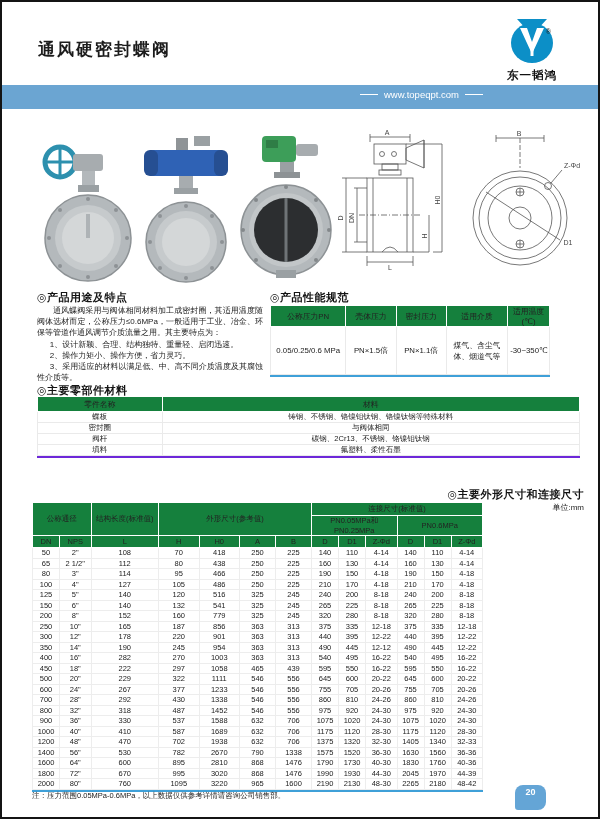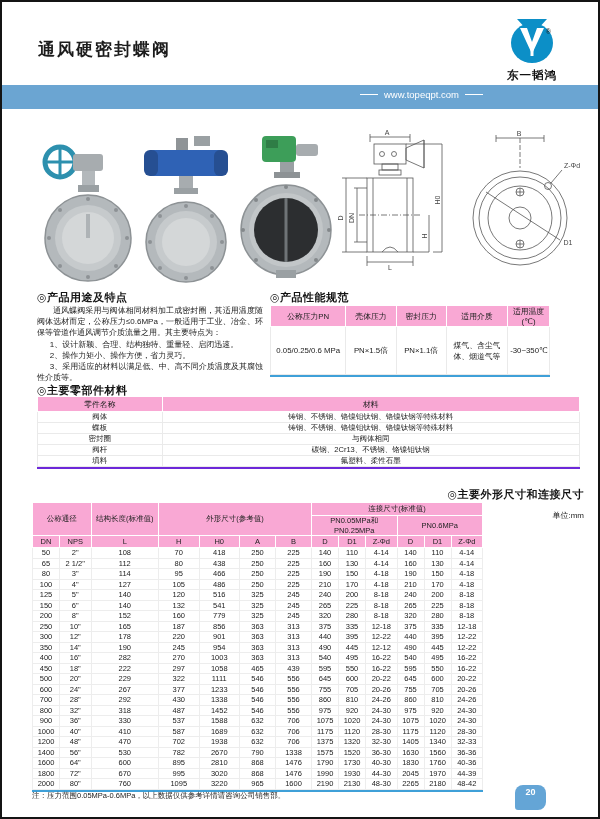--- a/index.html
+++ b/index.html
@@ -27,33 +27,33 @@
   
   .sec-head { position:absolute; font-size:11px; font-weight:bold; color:#141414; letter-spacing:0.5px; }
 
   
   .usage-text { position:absolute; left:35px; top:303px; width:226px; font-size:8px; line-height:11.2px; text-align:justify; color:#222; }
   .usage-text .intro { text-indent:2em; }
   .usage-text .items div { text-indent:1.6em; }
 
   
   table { border-collapse:collapse; table-layout:fixed; width:100%; }
-  th { background:#f9a8d4; font-weight:normal; color:#222; border:1px solid #ffffff;margin-top:24px; }
+  th { background:#15803d; font-weight:normal; color:#222; border:1px solid #ffffff;margin-top:24px; }
   td { color:#222; text-align:center; border:1px solid #eaeaea; background:#fff; }
 
   .perf-wrap { position:absolute; left:268px; top:303px; width:280px; border-bottom:2px solid #3fa0d8; }
   .perf th { font-size:7.8px; height:18px; }
   .perf td { font-size:7.8px; height:48px; line-height:11px; padding:0 2px; }
 
   .mat-wrap { position:absolute; left:35px; top:394px; width:543px; border-bottom:2px solid #6d28d9; }
   .mat th { font-size:7.8px; height:15px; }
   .mat td { font-size:7.5px; height:11px; padding:0; }
 
   .dims-head-row { position:absolute; left:30px; top:485px; width:552px; display:flex; justify-content:space-between; align-items:flex-end;flex-direction:column; }
-  .unit { font-size:8px; font-weight:normal; color:#222;margin-top:8px; }
+  .unit { font-size:8px; font-weight:normal; color:#222; }
   .dims-wrap { position:absolute; left:30px; top:500px; width:451px; border-bottom:2px solid #3fa0d8; }
   .dims th { font-size:7.5px; }
   .dims .g1 th { height:13px; }
   .dims .g2 th { height:12px; }
   .dims .g3 th { height:12px; }
   .dims td { font-size:7.5px; height:10.5px; padding:0; border:1px solid #ededed; }
 
   .note { position:absolute; left:30px; top:789px; font-size:7.5px; color:#222; }
 
   .page-badge { position:absolute; left:513px; top:783px; width:31px; height:25px; background:#64a5d6; border-radius:8px 8px 8px 3px; color:#fff; font-size:9px; font-weight:bold; text-align:center; line-height:15px; }
@@ -267,24 +267,20 @@
           <col style="width:77%">
         </colgroup>
       <thead>
           <tr>
             <th>零件名称</th>
             <th>材料</th>
           </tr>
         </thead>
       <tbody>
           <tr>
-            <td>阀体</td>
-            <td>铸钢、不锈钢、铬镍钼钛钢、铬镍钛钢等特殊材料</td>
-          </tr>
-          <tr>
             <td>蝶板</td>
             <td>铸钢、不锈钢、铬镍钼钛钢、铬镍钛钢等特殊材料</td>
           </tr>
           <tr>
             <td>密封圈</td>
             <td>与阀体相同</td>
           </tr>
           <tr>
             <td>阀杆</td>
             <td>碳钢、2Cr13、不锈钢、铬镍钼钛钢</td>

